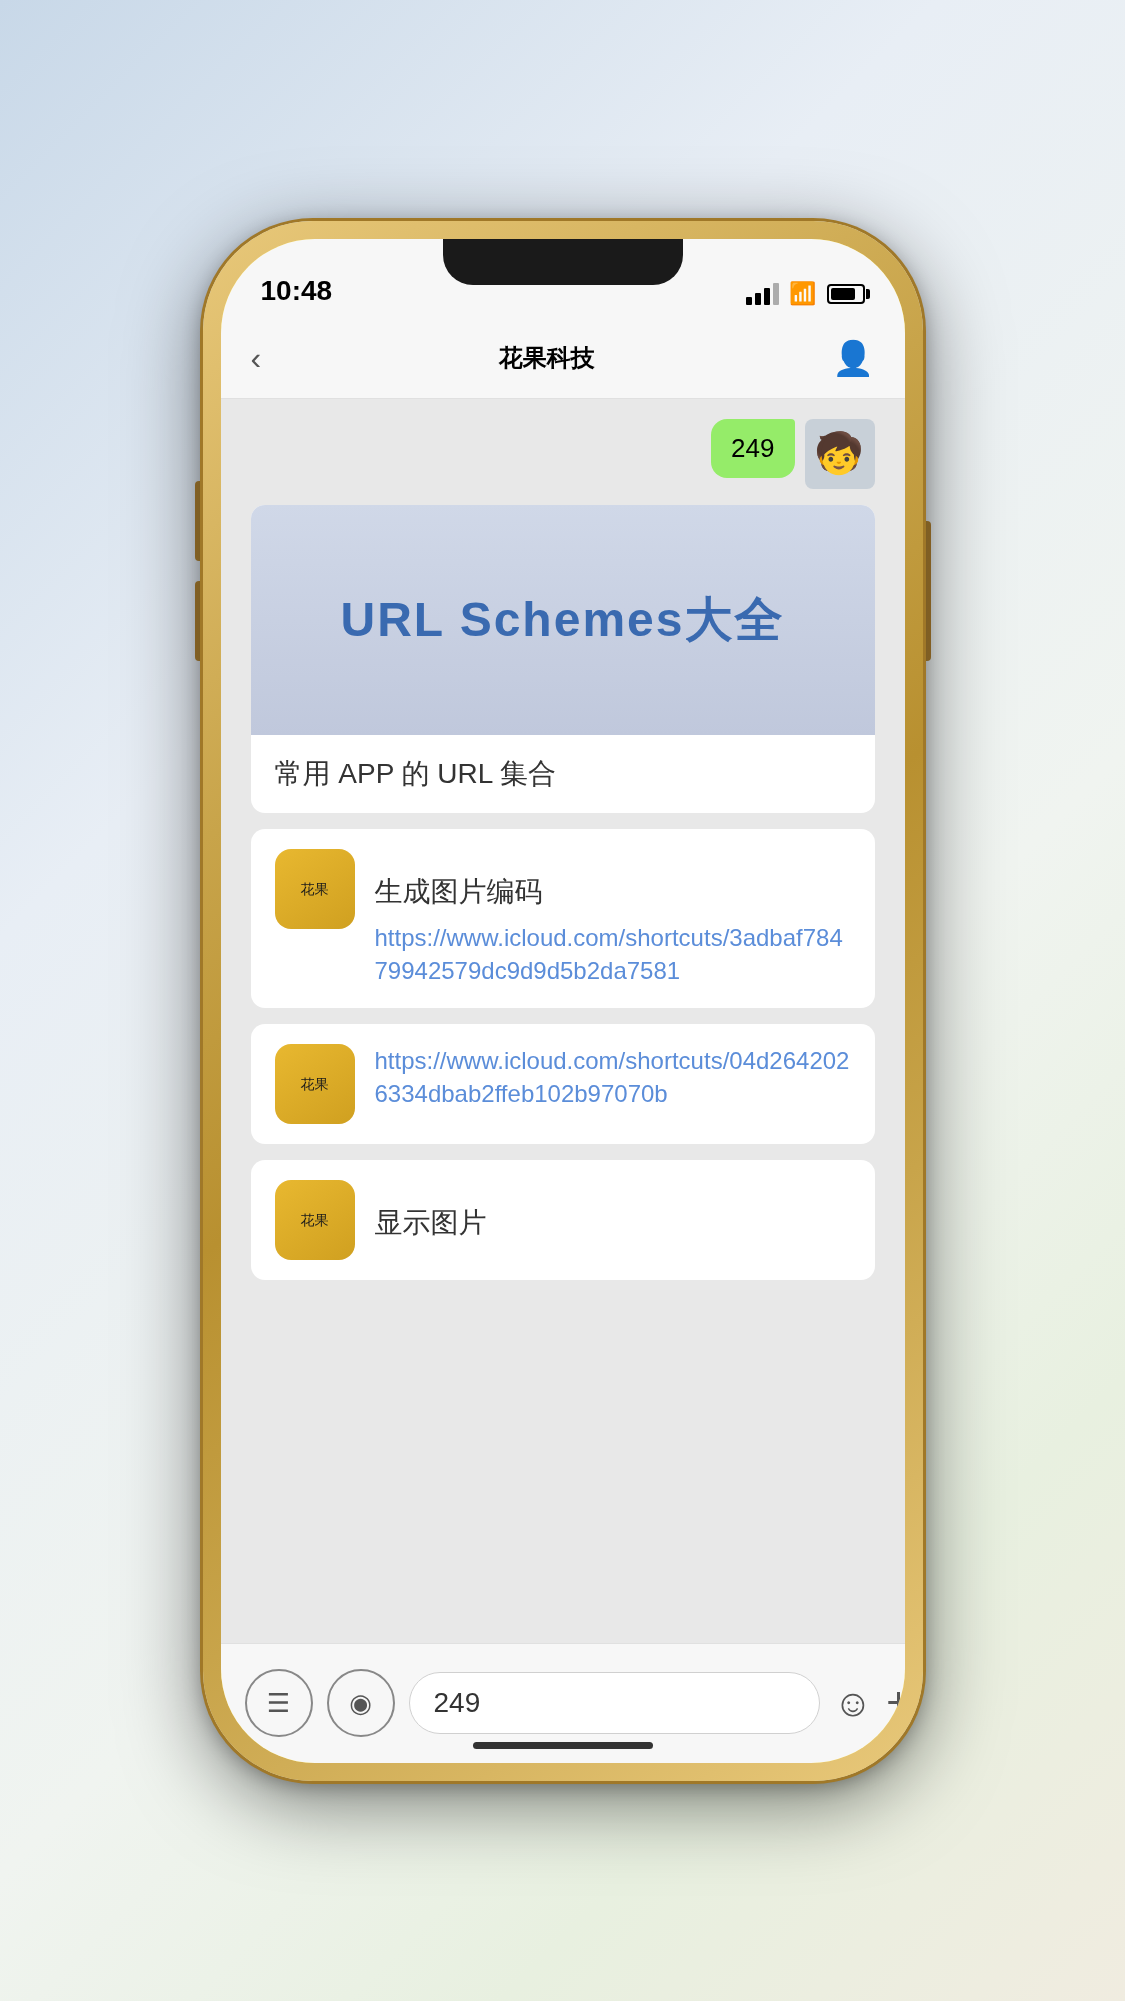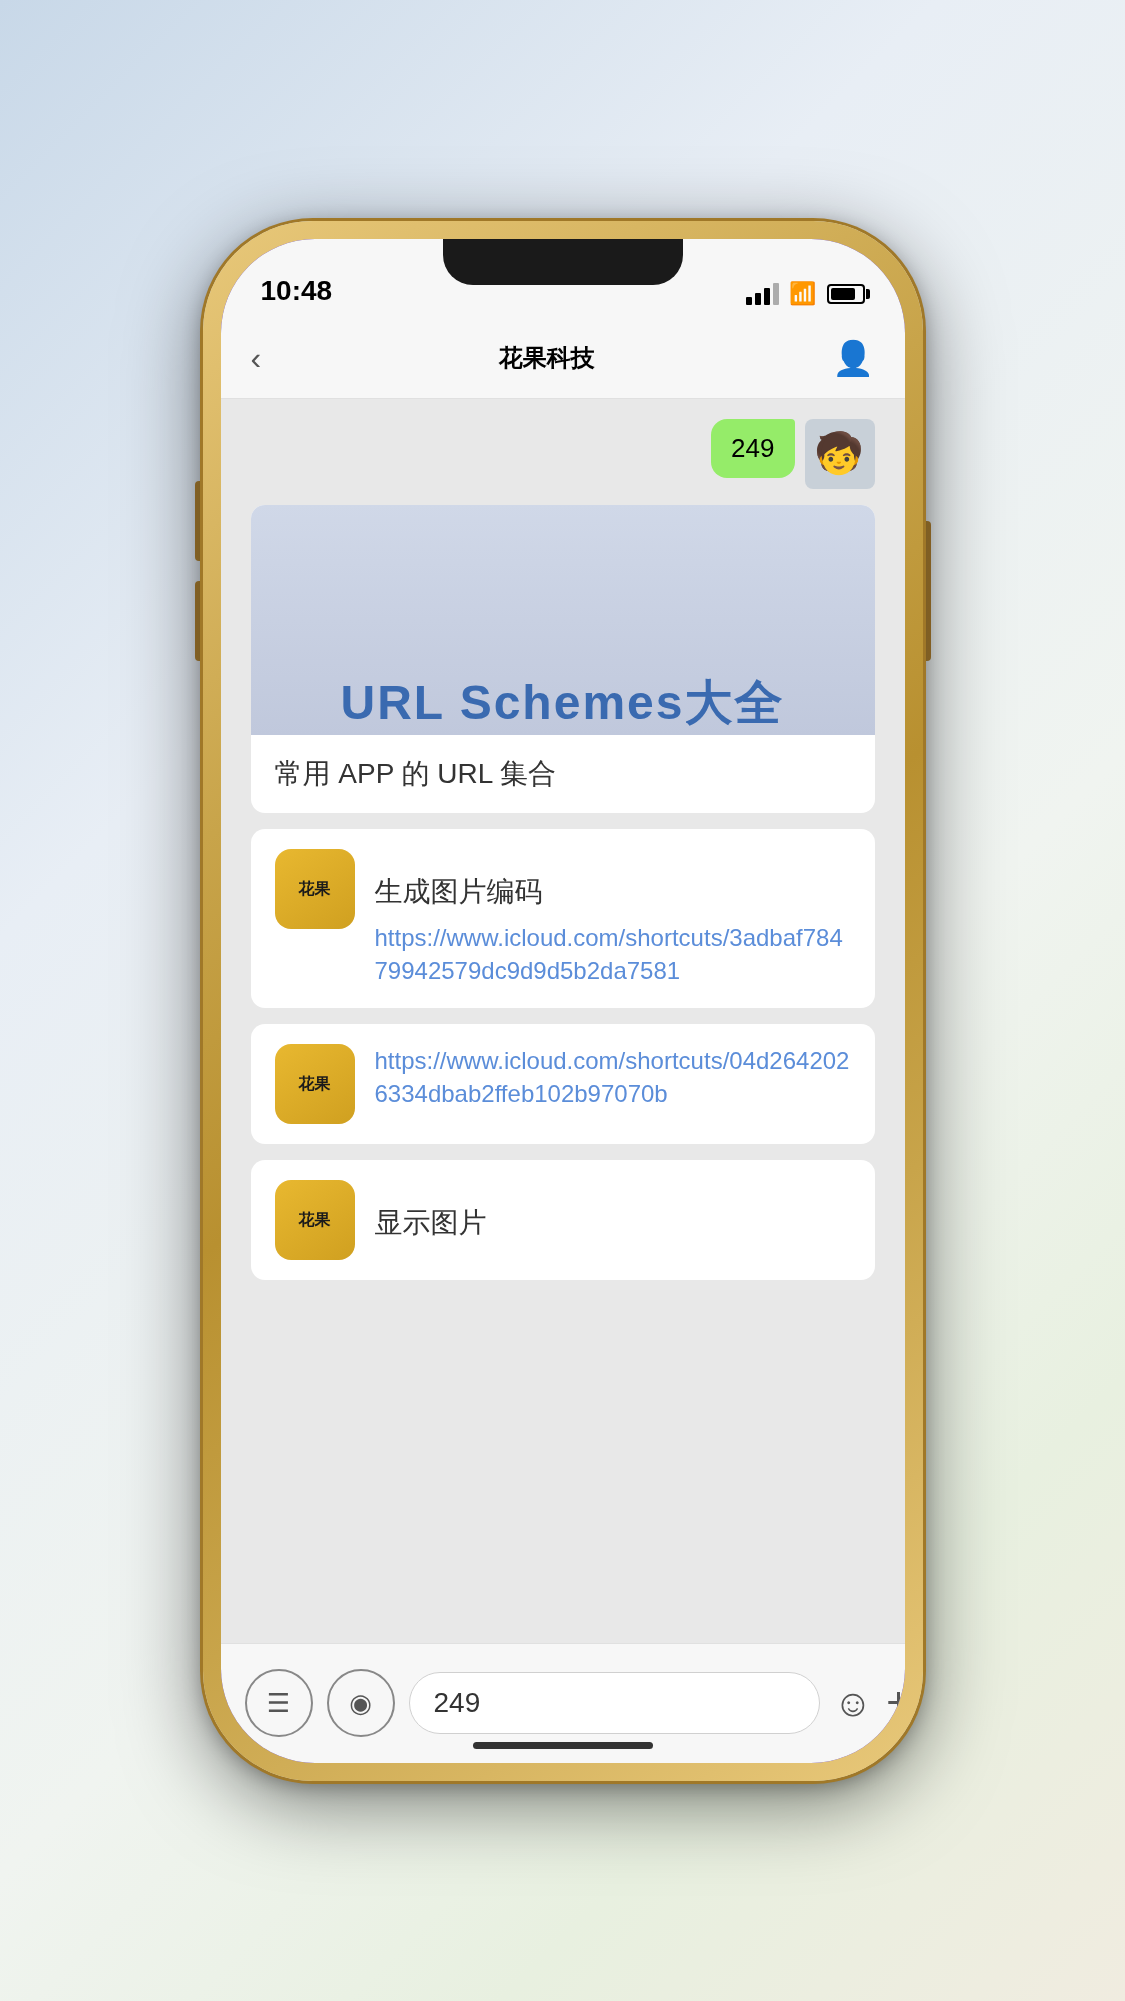--- a/index.html
+++ b/index.html
@@ -32,21 +32,21 @@
         0 4px 20px rgba(0,0,0,0.3);
     }
 
     
     .phone-screen {
       position: absolute;
       top: 18px;
       left: 18px;
       right: 18px;
       bottom: 18px;
-      background: #4c1d95;
+      background: #fde047;
       border-radius: 94px;
       overflow: hidden;
     }
 
     
     .notch {
       position: absolute;
       top: 0;
       left: 50%;
       transform: translateX(-50%);
@@ -214,21 +214,21 @@
       border-radius: 14px;
       overflow: hidden;
       margin-bottom: 16px;
       width: 100%;
     }
 
     .card-banner {
       background: linear-gradient(180deg, #d0d8e8 0%, #c0c8dc 100%);
       height: 230px;
       display: flex;
-      align-items: flex-end;
+      align-items: center;
       justify-content: center;
     }
 
     .card-banner-title {
       font-size: 48px;
       font-weight: 700;
       color: #3a6ab0;
       letter-spacing: 2px;
     }
 
@@ -375,22 +375,22 @@
       position: absolute;
       right: -8px;
       background: linear-gradient(270deg, #b08030, #c8a040);
       border-radius: 0 4px 4px 0;
       top: 300px;
       width: 12px;
       height: 140px;
     }
 
     .hua-guo-icon {
-      font-size: 16px;
-      font-weight: 700;
+      font-size: 14px;
+      font-weight: 400;
       color: #1a1a1a;
       line-height: 1;
     }
   </style>
 </head>
 <body>
 
 <div class="phone-wrapper">
 
   <div class="side-button-left vol-up"></div>

